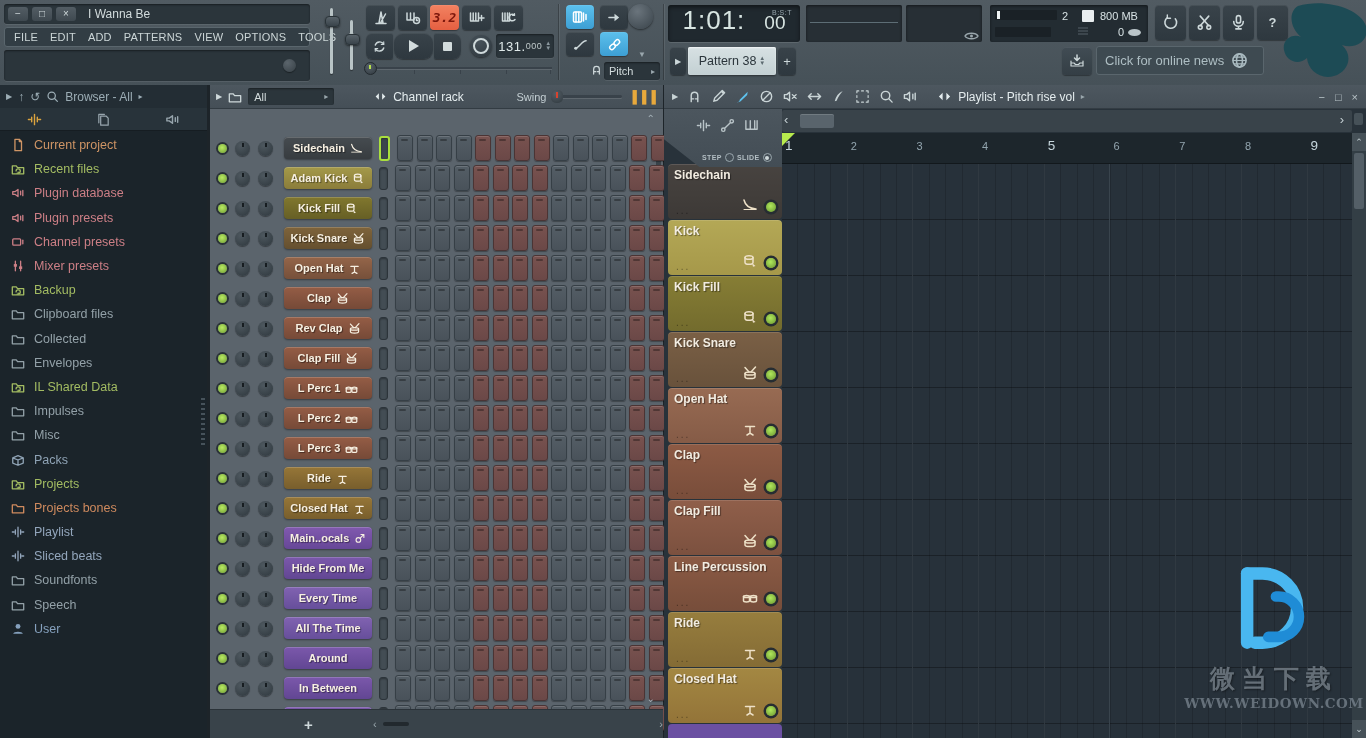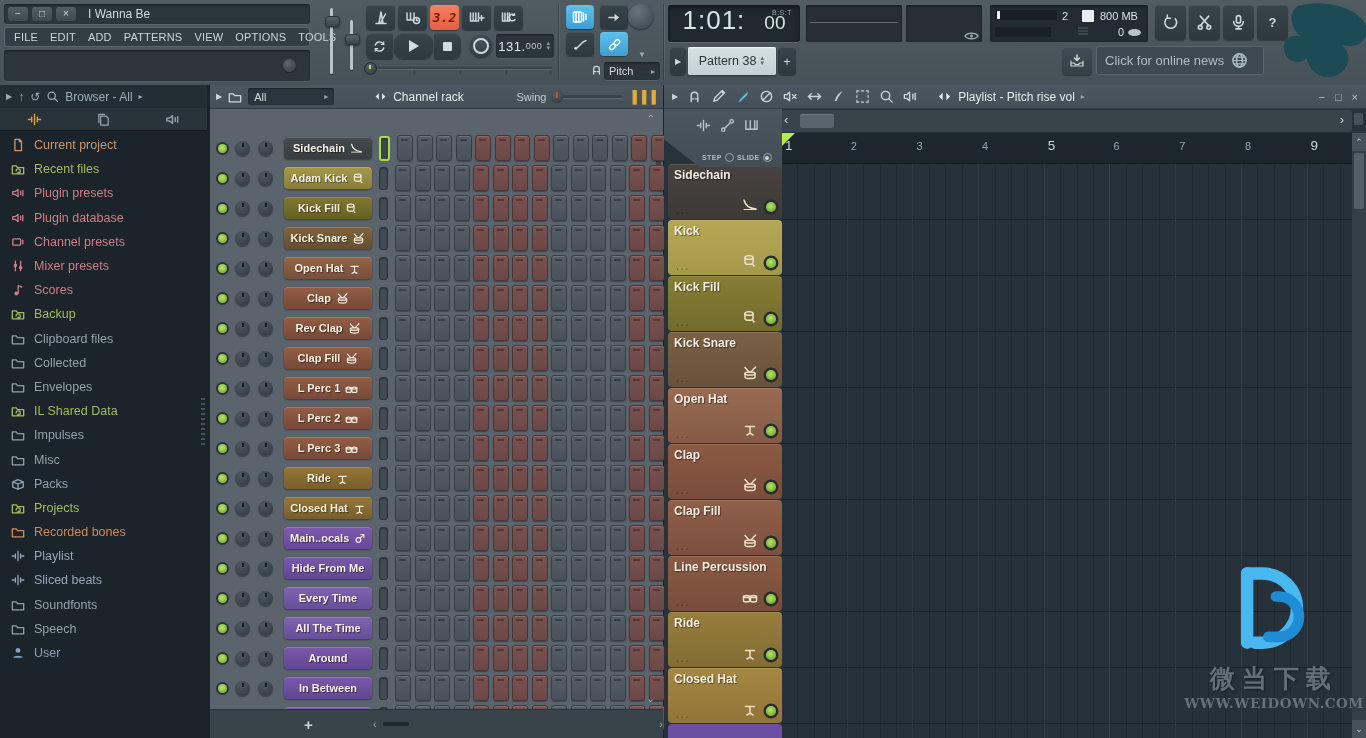--- a/index.html
+++ b/index.html
@@ -449,51 +449,44 @@
               <path d="M5.8 10.2a2.4 2.4 0 1 1 2.4 2.4"></path>
               <path d="M8.2 11.2v1.6H6.7" stroke-width="1"></path>
             </svg>
             <span>Recent files</span>
           </div>
           <div class="b-item" style="color:#cd7f86">
             <svg class="gi" viewBox="0 0 16 16">
               <path d="M2 6.5v3h2.5l3.5 2.5v-8l-3.5 2.5z"></path>
               <path d="M11 6v4 M13.5 5v6"></path>
             </svg>
-            <span>Plugin presets</span>
+            <span>Plugin database</span>
           </div>
           <div class="b-item" style="color:#cd7f86">
             <svg class="gi" viewBox="0 0 16 16">
               <path d="M2 6.5v3h2.5l3.5 2.5v-8l-3.5 2.5z"></path>
               <path d="M11 6v4 M13.5 5v6"></path>
             </svg>
-            <span>Plugin database</span>
+            <span>Plugin presets</span>
           </div>
           <div class="b-item" style="color:#cd7f86">
             <svg class="gi" viewBox="0 0 16 16">
               <rect x="2" y="4.5" width="9" height="7" rx="1"></rect>
               <path d="M13.5 6v4"></path>
             </svg>
             <span>Channel presets</span>
           </div>
           <div class="b-item" style="color:#cd7f86">
             <svg class="gi" viewBox="0 0 16 16">
               <path d="M5 2.5v11 M11 2.5v11"></path>
               <rect x="3.2" y="5.8" width="3.6" height="3" fill="currentColor" stroke="none"></rect>
               <rect x="9.2" y="8.4" width="3.6" height="3" fill="currentColor" stroke="none"></rect>
             </svg>
             <span>Mixer presets</span>
           </div>
-          <div class="b-item" style="color:#cd7f86">
-            <svg class="gi" viewBox="0 0 16 16">
-              <circle cx="6" cy="12" r="2.2" fill="currentColor" stroke="none"></circle>
-              <path d="M8.2 12V3l4.3 1.6"></path>
-            </svg>
-            <span>Scores</span>
-          </div>
           <div class="b-item" style="color:#a3bc62">
             <svg class="gi" viewBox="0 0 16 16">
               <path d="M1.5 4.5h4.5l1.5 2h7v7h-13z"></path>
               <path d="M5.8 10.2a2.4 2.4 0 1 1 2.4 2.4"></path>
               <path d="M8.2 11.2v1.6H6.7" stroke-width="1"></path>
             </svg>
             <span>Backup</span>
           </div>
           <div class="b-item" style="color:#93a1a8">
             <svg class="gi" viewBox="0 0 16 16">
@@ -544,21 +537,21 @@
               <path d="M1.5 4.5h4.5l1.5 2h7v7h-13z"></path>
               <path d="M5.8 10.2a2.4 2.4 0 1 1 2.4 2.4"></path>
               <path d="M8.2 11.2v1.6H6.7" stroke-width="1"></path>
             </svg>
             <span>Projects</span>
           </div>
           <div class="b-item" style="color:#cf8a5e">
             <svg class="gi" viewBox="0 0 16 16">
               <path d="M1.5 4.5h4.5l1.5 2h7v7h-13z"></path>
             </svg>
-            <span>Recorded bones</span>
+            <span>Projects bones</span>
           </div>
           <div class="b-item" style="color:#93a6bc">
             <svg class="gi" viewBox="0 0 16 16">
               <path d="M1.5 8h2 M5 5.5v5 M8 2.5v11 M11 5.5v5 M14.5 8h-2"></path>
             </svg>
             <span>Playlist</span>
           </div>
           <div class="b-item" style="color:#93a6bc">
             <svg class="gi" viewBox="0 0 16 16">
               <path d="M1.5 8h2 M5 5.5v5 M8 2.5v11 M11 5.5v5 M14.5 8h-2"></path>

